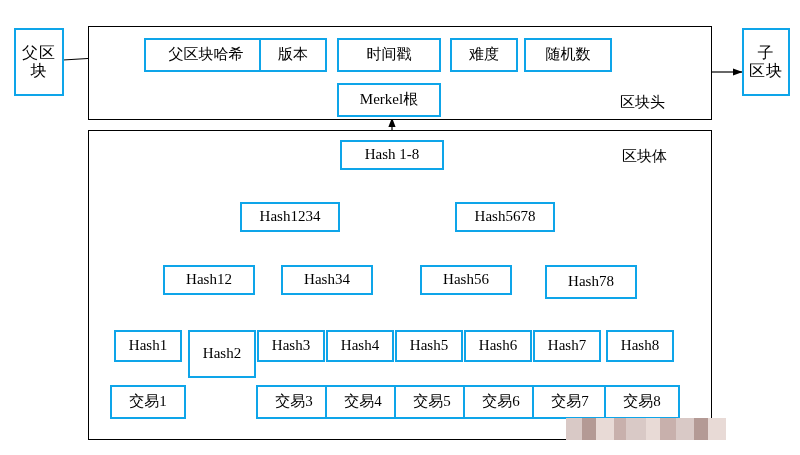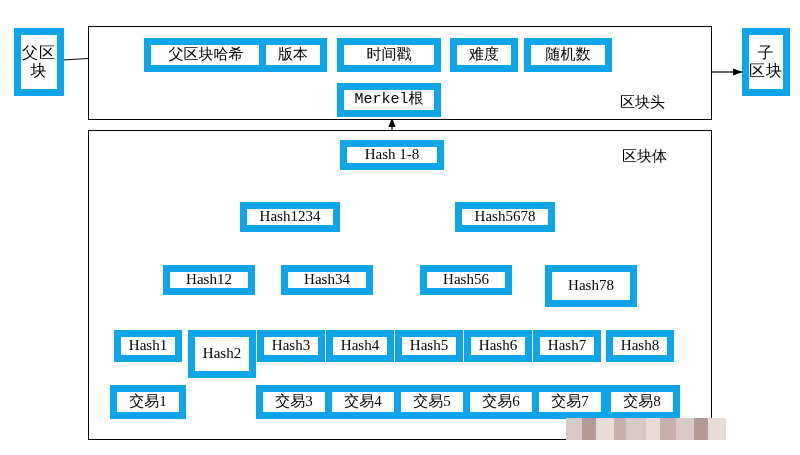--- a/index.html
+++ b/index.html
@@ -14,21 +14,21 @@
     overflow: hidden;
   }
   #stage {
     position: relative;
     width: 800px;
     height: 455px;
   }
   .box {
     position: absolute;
     box-sizing: border-box;
-    border: 7px solid #0ea5e9;
+    border: 2px solid #0ea5e9;
     background: #fff;
     display: flex;
     align-items: center;
     justify-content: center;
     text-align: center;
     font-size: 15px;
     color: #000;
     line-height: 1.15;
     white-space: pre-line;
   }
@@ -118,34 +118,34 @@
 区块</div>
 
   <div class="panel" style="left:88px; top:26px; width:624px; height:94px;"></div>
   <div class="panel-label" style="left:620px; top:93px;">区块头</div>
 
   <div class="box" style="left:144px; top:38px; width:124px; height:34px;">父区块哈希</div>
   <div class="box" style="left:259px; top:38px; width:68px; height:34px;">版本</div>
   <div class="box" style="left:337px; top:38px; width:104px; height:34px;">时间戳</div>
   <div class="box" style="left:450px; top:38px; width:68px; height:34px;">难度</div>
   <div class="box" style="left:524px; top:38px; width:88px; height:34px;">随机数</div>
-  <div class="box" style="left:337px; top:83px; width:104px; height:34px;font-family:Liberation Mono, monospace;">Merkel根</div>
+  <div class="box" style="left:337px; top:83px; width:104px; height:34px;">Merkel根</div>
 
   <div class="panel" style="left:88px; top:130px; width:624px; height:310px;"></div>
   <div class="panel-label" style="left:622px; top:147px;">区块体</div>
 
   <div class="box" style="left:340px; top:140px; width:104px; height:30px;">Hash 1-8</div>
 
   <div class="box" style="left:240px; top:202px; width:100px; height:30px;">Hash1234</div>
   <div class="box" style="left:455px; top:202px; width:100px; height:30px;">Hash5678</div>
 
   <div class="box" style="left:163px; top:265px; width:92px; height:30px;">Hash12</div>
   <div class="box" style="left:281px; top:265px; width:92px; height:30px;">Hash34</div>
   <div class="box" style="left:420px; top:265px; width:92px; height:30px;">Hash56</div>
-  <div class="box" style="left:545px; top:265px; width:92px; height:42px;">Hash78</div>
+  <div class="box" style="left:545px; top:265px; width:92px; height:34px;">Hash78</div>
 
   <div class="box" style="left:114px; top:330px; width:68px; height:32px;">Hash1</div>
   <div class="box" style="left:188px; top:330px; width:68px; height:48px;">Hash2</div>
   <div class="box" style="left:257px; top:330px; width:68px; height:32px;">Hash3</div>
   <div class="box" style="left:326px; top:330px; width:68px; height:32px;">Hash4</div>
   <div class="box" style="left:395px; top:330px; width:68px; height:32px;">Hash5</div>
   <div class="box" style="left:464px; top:330px; width:68px; height:32px;">Hash6</div>
   <div class="box" style="left:533px; top:330px; width:68px; height:32px;">Hash7</div>
   <div class="box" style="left:606px; top:330px; width:68px; height:32px;">Hash8</div>
 

